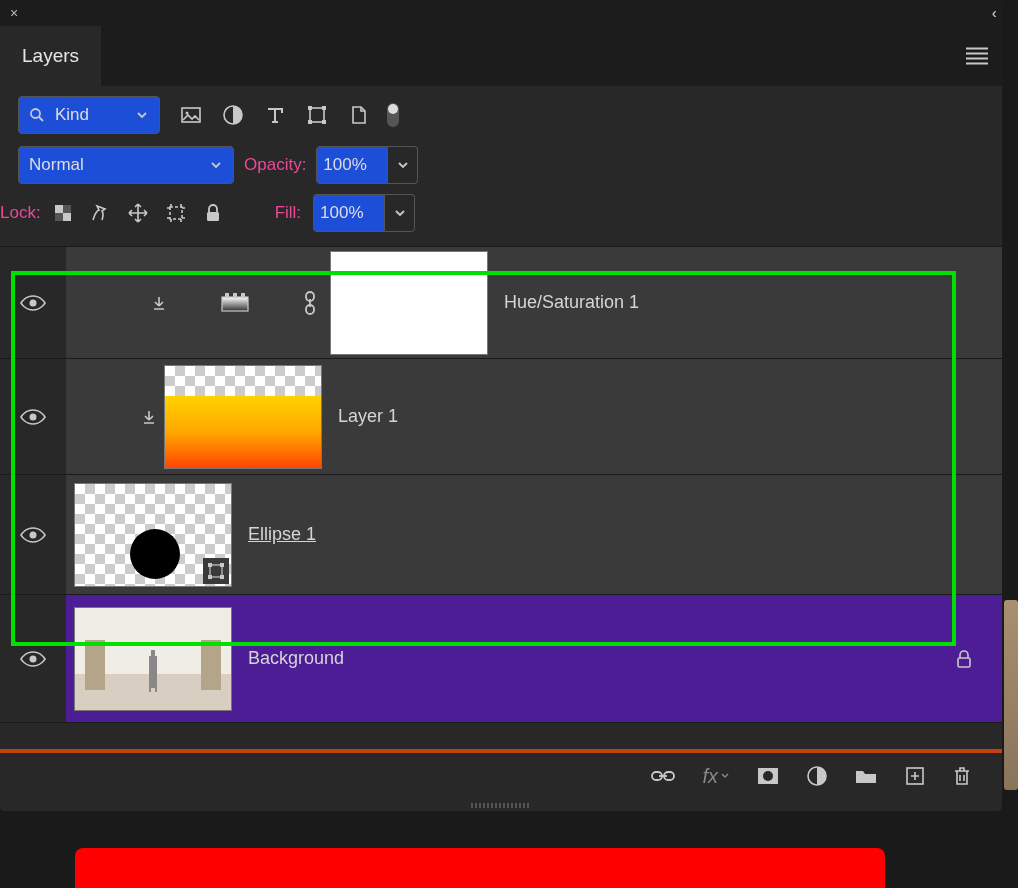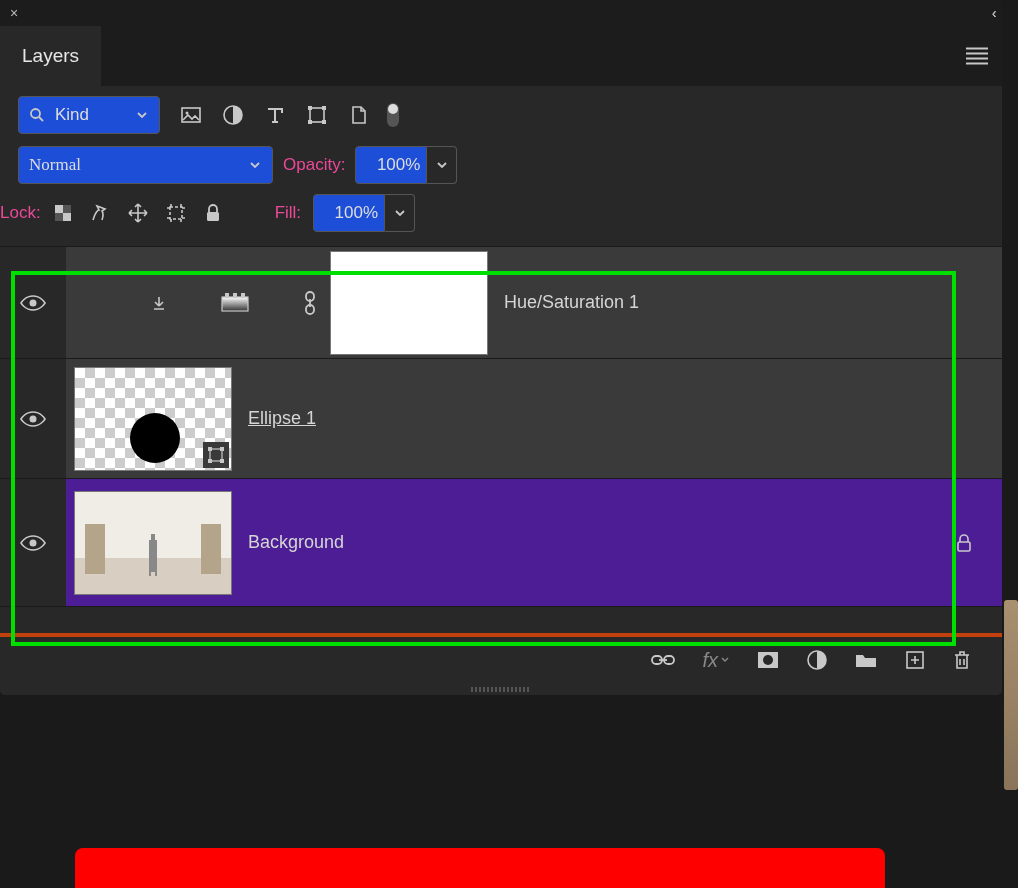--- a/index.html
+++ b/index.html
@@ -88,23 +88,23 @@
     display: flex;
     align-items: center;
     padding: 0 10px;
     color: #ddd;
     font-size: 17px;
     gap: 10px;
   }
   .select.kind { width: 142px; }
   .select .chev { margin-left: auto; }
   .row2 { padding: 4px 18px; gap: 10px; }
-  .select.blend { width: 255px; font-family: Liberation Serif, serif; }
+  .select.blend { width: 216px; }
   .label { color: #ec4899; font-size: 17px; }
-  .select.small { width: 72px; border-radius: 4px 0 0 4px; padding:0 6px; justify-content:flex-end;}
+  .select.small { width: 72px; border-radius: 4px 0 0 4px; padding:0 6px; justify-content:flex-start;}
   .chev-btn {
     height: 38px; width: 30px;
     border: 1px solid #555;
     border-left: none;
     border-radius: 0 4px 4px 0;
     display: flex; align-items: center; justify-content: center;
     background: #282828;
   }
   .row3 { padding: 6px 0 14px; gap: 12px; border-bottom: 1px solid #1a1a1a;}
   .lockicons { display:flex; gap:16px; align-items:center; }
@@ -421,20 +421,40 @@
               <rect x="4" y="2" width="8" height="9" rx="4" fill="none" stroke="#c8c8c8" stroke-width="1.8"></rect>
               <rect x="4" y="15" width="8" height="9" rx="4" fill="none" stroke="#c8c8c8" stroke-width="1.8"></rect>
               <line x1="8" y1="9" x2="8" y2="17" stroke="#c8c8c8" stroke-width="1.8"></line>
             </svg>
         </div>
         <div class="thumb mask"></div>
         <span class="layer-name">Hue/Saturation 1</span>
       </div>
     </div>
 
+    <div class="layer sel" style="height:116px;">
+      <div class="vis-col">
+        <svg width="26" height="18" viewBox="0 0 26 18">
+            <path d="M1 9s4-7 12-7 12 7 12 7-4 7-12 7S1 9 1 9z" fill="none" stroke="#c8c8c8" stroke-width="1.6"></path>
+            <circle cx="13" cy="9" r="3.5" fill="#c8c8c8"></circle>
+          </svg>
+      </div>
+      <div class="content">
+        <div style="width:60px;"></div>
+        <div class="clip-icon">
+          <svg width="16" height="16" viewBox="0 0 16 16">
+              <path d="M8 2v9M8 11l-4-4M8 11l4-4M3 14h10" fill="none" stroke="#c8c8c8" stroke-width="1.6"></path>
+            </svg>
+        </div>
+        <div class="thumb layer1 checker">
+          <div class="grad"></div>
+        </div>
+        <span class="layer-name">Layer 1</span>
+      </div>
+    </div>
 
     <div class="layer sel" style="height:120px;">
       <div class="vis-col">
         <svg width="26" height="18" viewBox="0 0 26 18">
             <path d="M1 9s4-7 12-7 12 7 12 7-4 7-12 7S1 9 1 9z" fill="none" stroke="#c8c8c8" stroke-width="1.6"></path>
             <circle cx="13" cy="9" r="3.5" fill="#c8c8c8"></circle>
           </svg>
       </div>
       <div class="content">
         <div class="thumb ellipse checker">

